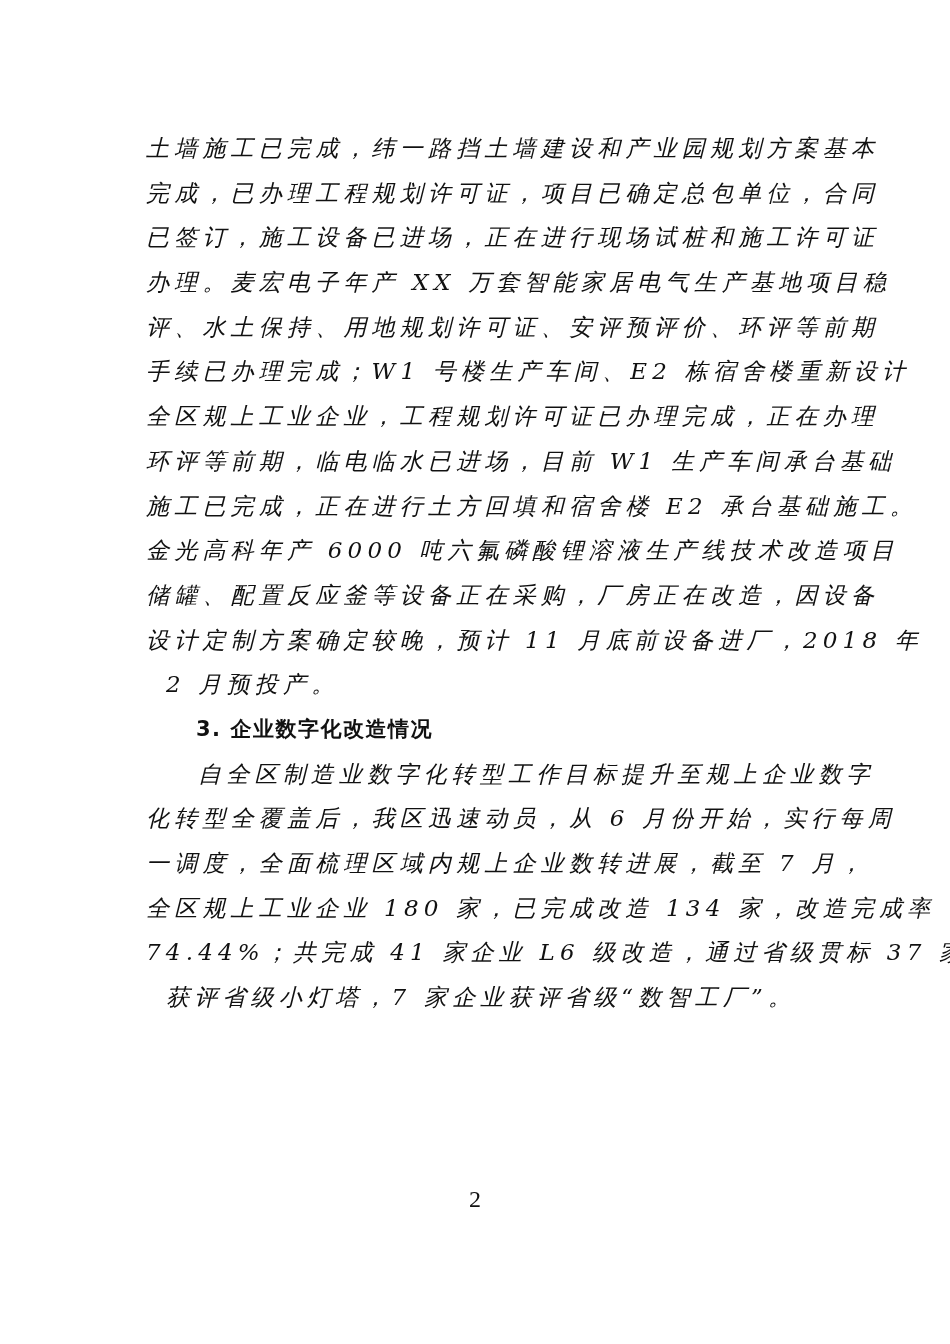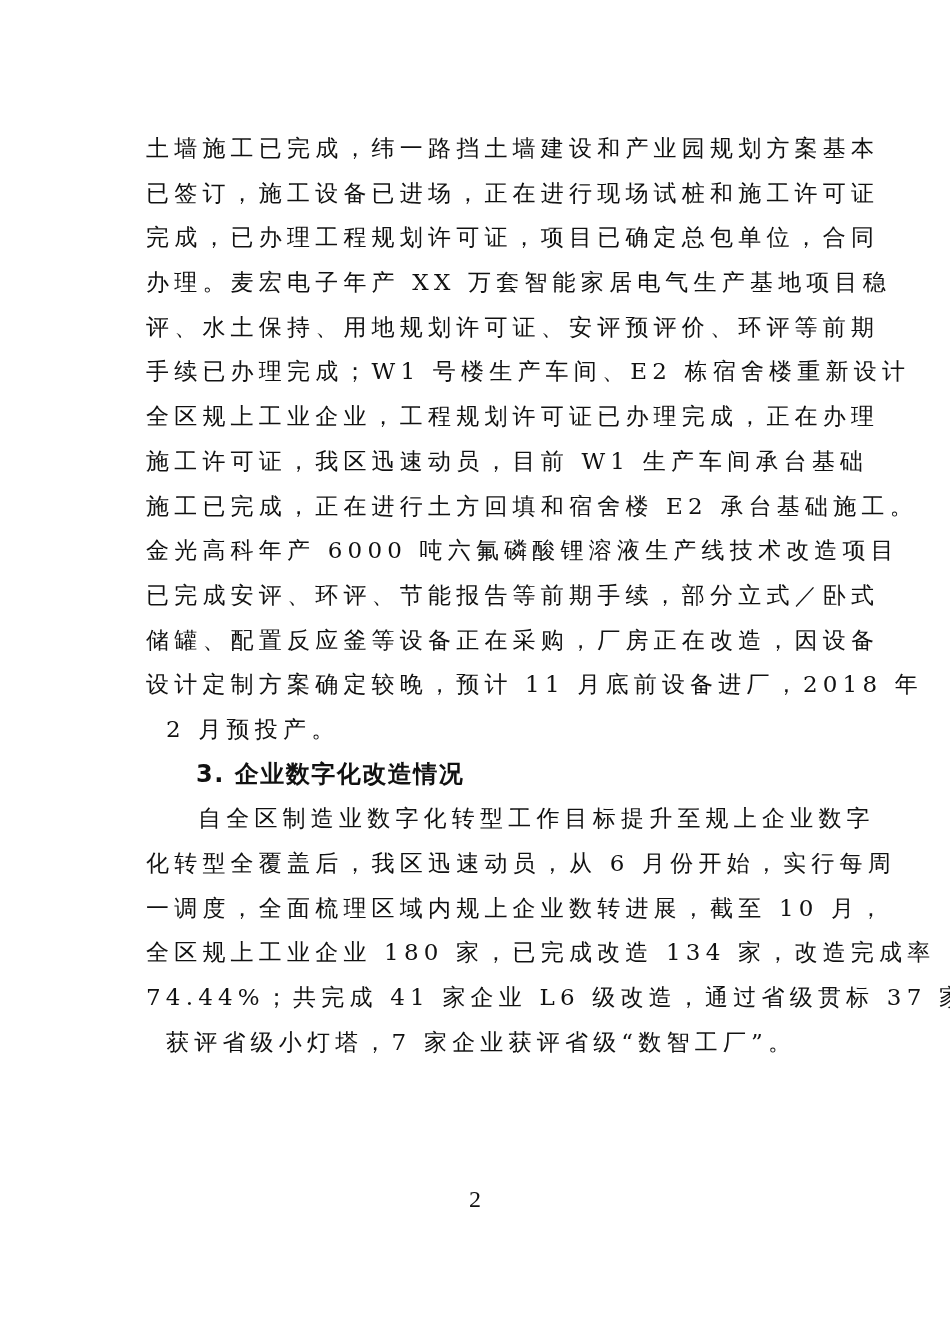--- a/index.html
+++ b/index.html
@@ -29,32 +29,33 @@
     width: 662px;
   }
   .line {
     height: 44.7px;
     line-height: 44.7px;
     font-size: 23px;
     white-space: nowrap;
     letter-spacing: 5.2px;
     display: flex;
     justify-content: space-between;
+    font-style: italic;
   }
   .line.last {
     justify-content: flex-start;
     margin-left: 20px;
   }
   .line.indent {
     padding-left: 52px;
   }
   .heading {
     height: 44.7px;
     line-height: 44.7px;
-    font-size: 24px;
+    font-size: 21px;
     font-weight: bold;
     padding-left: 50px;
     letter-spacing: 1.5px;
     font-family: "DejaVu Sans", "Liberation Sans", sans-serif;
     white-space: nowrap;
   }
   .page-number {
     position: absolute;
     left: 0;
     width: 950px;
@@ -65,41 +66,40 @@
   }
 </style>
 </head>
 <body>
 
 <div class="page">
   <div class="text-block">
 
     <div class="paragraph">
       <div class="line">土墙施工已完成，纬一路挡土墙建设和产业园规划方案基本</div>
+      <div class="line">完成，已办理工程规划许可证，项目已确定总包单位，合同</div>
       <div class="line">已签订，施工设备已进场，正在进行现场试桩和施工许可证</div>
-      <div class="line">完成，已办理工程规划许可证，项目已确定总包单位，合同</div>
       <div class="line">办理。麦宏电子年产 XX 万套智能家居电气生产基地项目稳</div>
       <div class="line">评、水土保持、用地规划许可证、安评预评价、环评等前期</div>
       <div class="line">手续已办理完成；W1 号楼生产车间、E2 栋宿舍楼重新设计</div>
       <div class="line">全区规上工业企业，工程规划许可证已办理完成，正在办理</div>
-      <div class="line">施工许可证，我区迅速动员，目前 W1 生产车间承台基础</div>
+      <div class="line">环评等前期，临电临水已进场，目前 W1 生产车间承台基础</div>
       <div class="line">施工已完成，正在进行土方回填和宿舍楼 E2 承台基础施工。</div>
       <div class="line">金光高科年产 6000 吨六氟磷酸锂溶液生产线技术改造项目</div>
-      <div class="line">已完成安评、环评、节能报告等前期手续，部分立式／卧式</div>
       <div class="line">储罐、配置反应釜等设备正在采购，厂房正在改造，因设备</div>
       <div class="line">设计定制方案确定较晚，预计 11 月底前设备进厂，2018 年</div>
       <div class="line last">2 月预投产。</div>
     </div>
 
     <div class="heading">3. 企业数字化改造情况</div>
 
     <div class="paragraph">
       <div class="line indent">自全区制造业数字化转型工作目标提升至规上企业数字</div>
       <div class="line">化转型全覆盖后，我区迅速动员，从 6 月份开始，实行每周</div>
-      <div class="line">一调度，全面梳理区域内规上企业数转进展，截至 10 月，</div>
+      <div class="line">一调度，全面梳理区域内规上企业数转进展，截至 7 月，</div>
       <div class="line">全区规上工业企业 180 家，已完成改造 134 家，改造完成率</div>
       <div class="line">74.44%；共完成 41 家企业 L6 级改造，通过省级贯标 37 家，</div>
       <div class="line last">获评省级小灯塔，7 家企业获评省级“数智工厂”。</div>
     </div>
 
   </div>
 
   <div class="page-number">2</div>
 </div>
 

